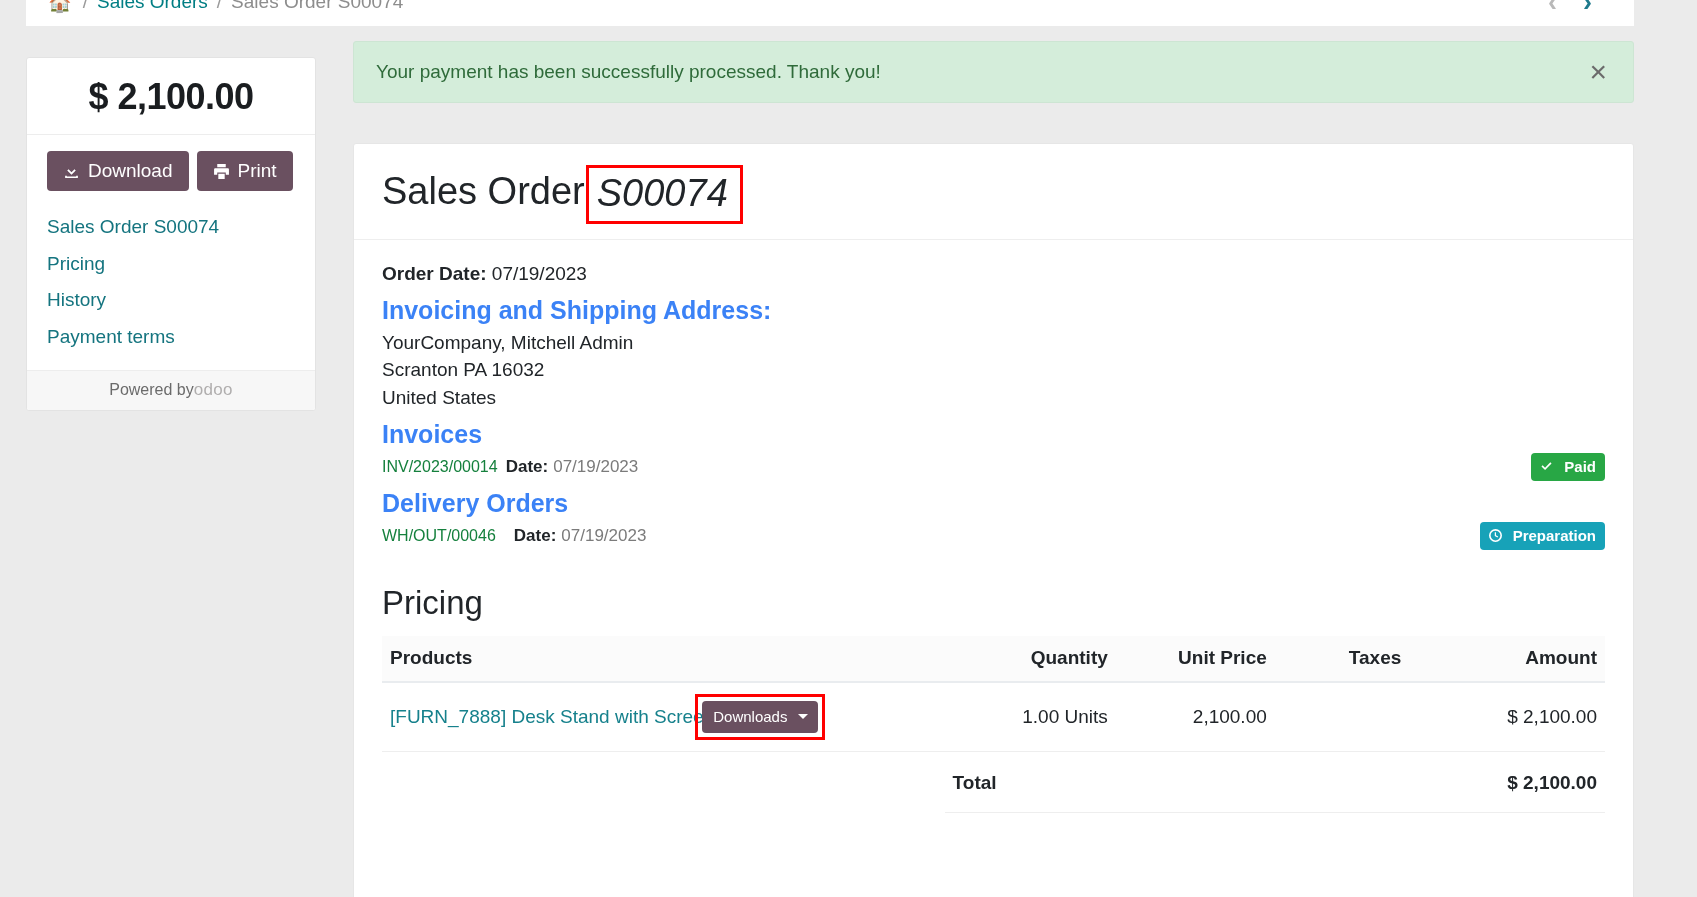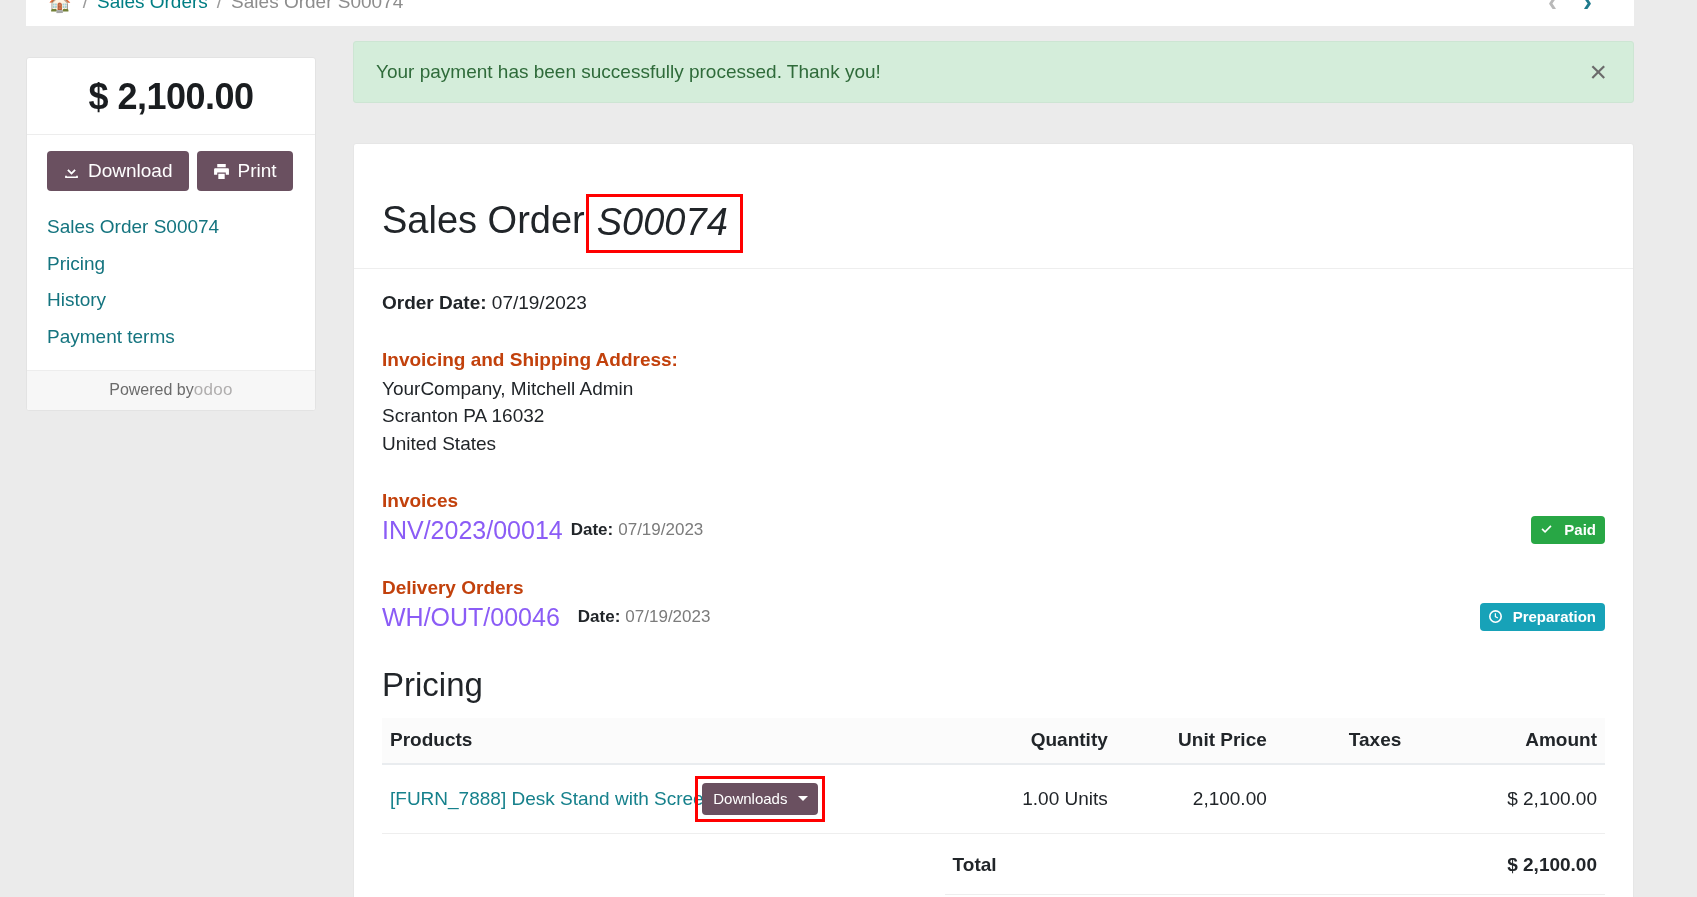--- a/index.html
+++ b/index.html
@@ -96,29 +96,29 @@
     padding: 22px 28px 20px;
     border-bottom: 1px solid #eeeeee;
   }
   .order-title { font-size: 38px; color: #212529; font-weight: normal; display: inline-block; }
   .order-ref {
     font-style: italic;
     outline: 3px solid #ff0000;
     padding: 4px 12px 6px 8px;
     margin-left: 4px;
     display: inline-block;
-    position: relative; top: 2px; margin-top: 29px;
+    position: relative; top: 2px;
   }
   .card-body { padding: 20px 28px 0; position: relative; }
   .row-line { font-size: 19px; color: #212529; line-height: 1.45; }
   .lbl { font-weight: bold; }
-  .sec-title { font-weight: bold; font-size: 19px; color: #c2410c; margin-top: 32px; margin-bottom: 4px; }
+  .sec-title { font-weight: bold; font-size: 25px; color: #3b82f6; margin-top: 8px; margin-bottom: 4px; }
   .addr { font-size: 19px; color: #212529; line-height: 1.46; }
   .doc-row { display: flex; align-items: center; margin-top: 4px; }
-  .doc-link { color: #8b5cf6; font-size: 25px; text-decoration: none; }
+  .doc-link { color: #15803d; font-size: 16px; text-decoration: none; }
   .doc-date-lbl { font-weight: bold; font-size: 17px; color: #212529; margin-left: 8px; }
   .doc-date-val { font-size: 17px; color: #7b7b7b; margin-left: 5px; }
   .badge {
     margin-left: auto; color: #ffffff; font-size: 15px; font-weight: bold;
     border-radius: 4px; padding: 5px 9px 6px;
     display: inline-flex; align-items: center; gap: 11px;
   }
   .badge.paid { background: #28a745; }
   .badge.prep { background: #17a2b8; }
   .badge svg { width: 13px; height: 13px; fill: #ffffff; display: block; }

